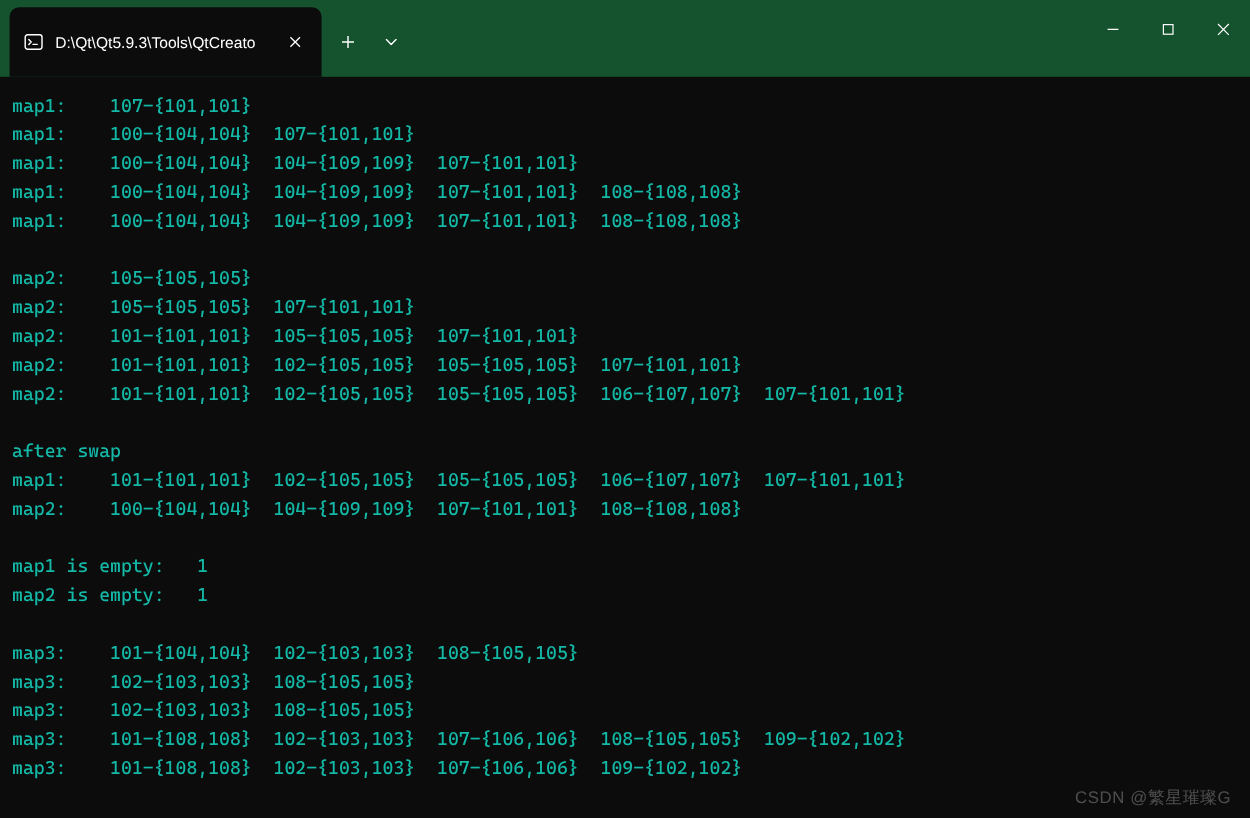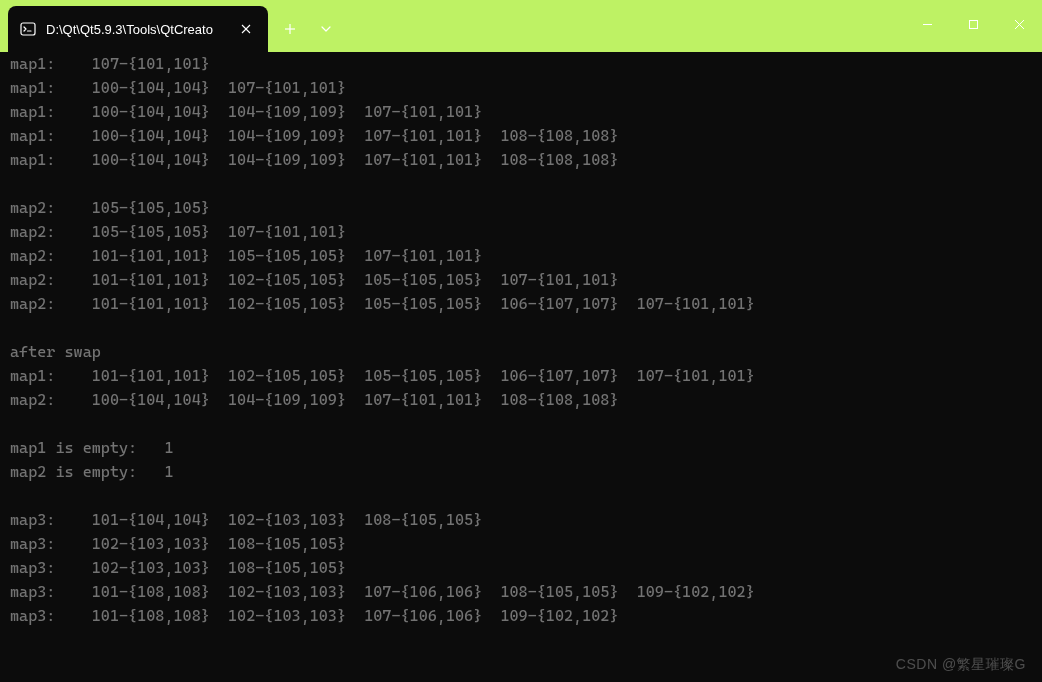--- a/index.html
+++ b/index.html
@@ -9,22 +9,22 @@
     }
     body {
       width: 1042px;
       height: 682px;
       background: #0c0c0c;
       font-family: "Consolas", "Courier New", monospace;
       overflow: hidden;
       position: relative;
     }
     .titlebar {
-      height: 52px;
-      background: #bef264;
+      height: 64px;
+      background: #14532d;
       display: flex;
       align-items: stretch;
       -webkit-app-region: drag;
     }
     .tab-container {
       display: flex;
       align-items: stretch;
     }
     .tab {
       display: flex;
@@ -87,22 +87,22 @@
       display: flex;
     }
     .win-btn {
       width: 46px;
       height: 48px;
       display: flex;
       align-items: center;
       justify-content: center;
     }
     .terminal-content {
-      padding: 0 10px;
-      color: #737373;
+      padding: 12px 10px;
+      color: #14b8a6;
       font-size: 15.5px;
       line-height: 24px;
       white-space: pre;
       font-family: "Cascadia Mono", "Consolas", monospace;
     }
     .terminal-line {
       display: block;
     }
     .blank-line {
       height: 24px;

